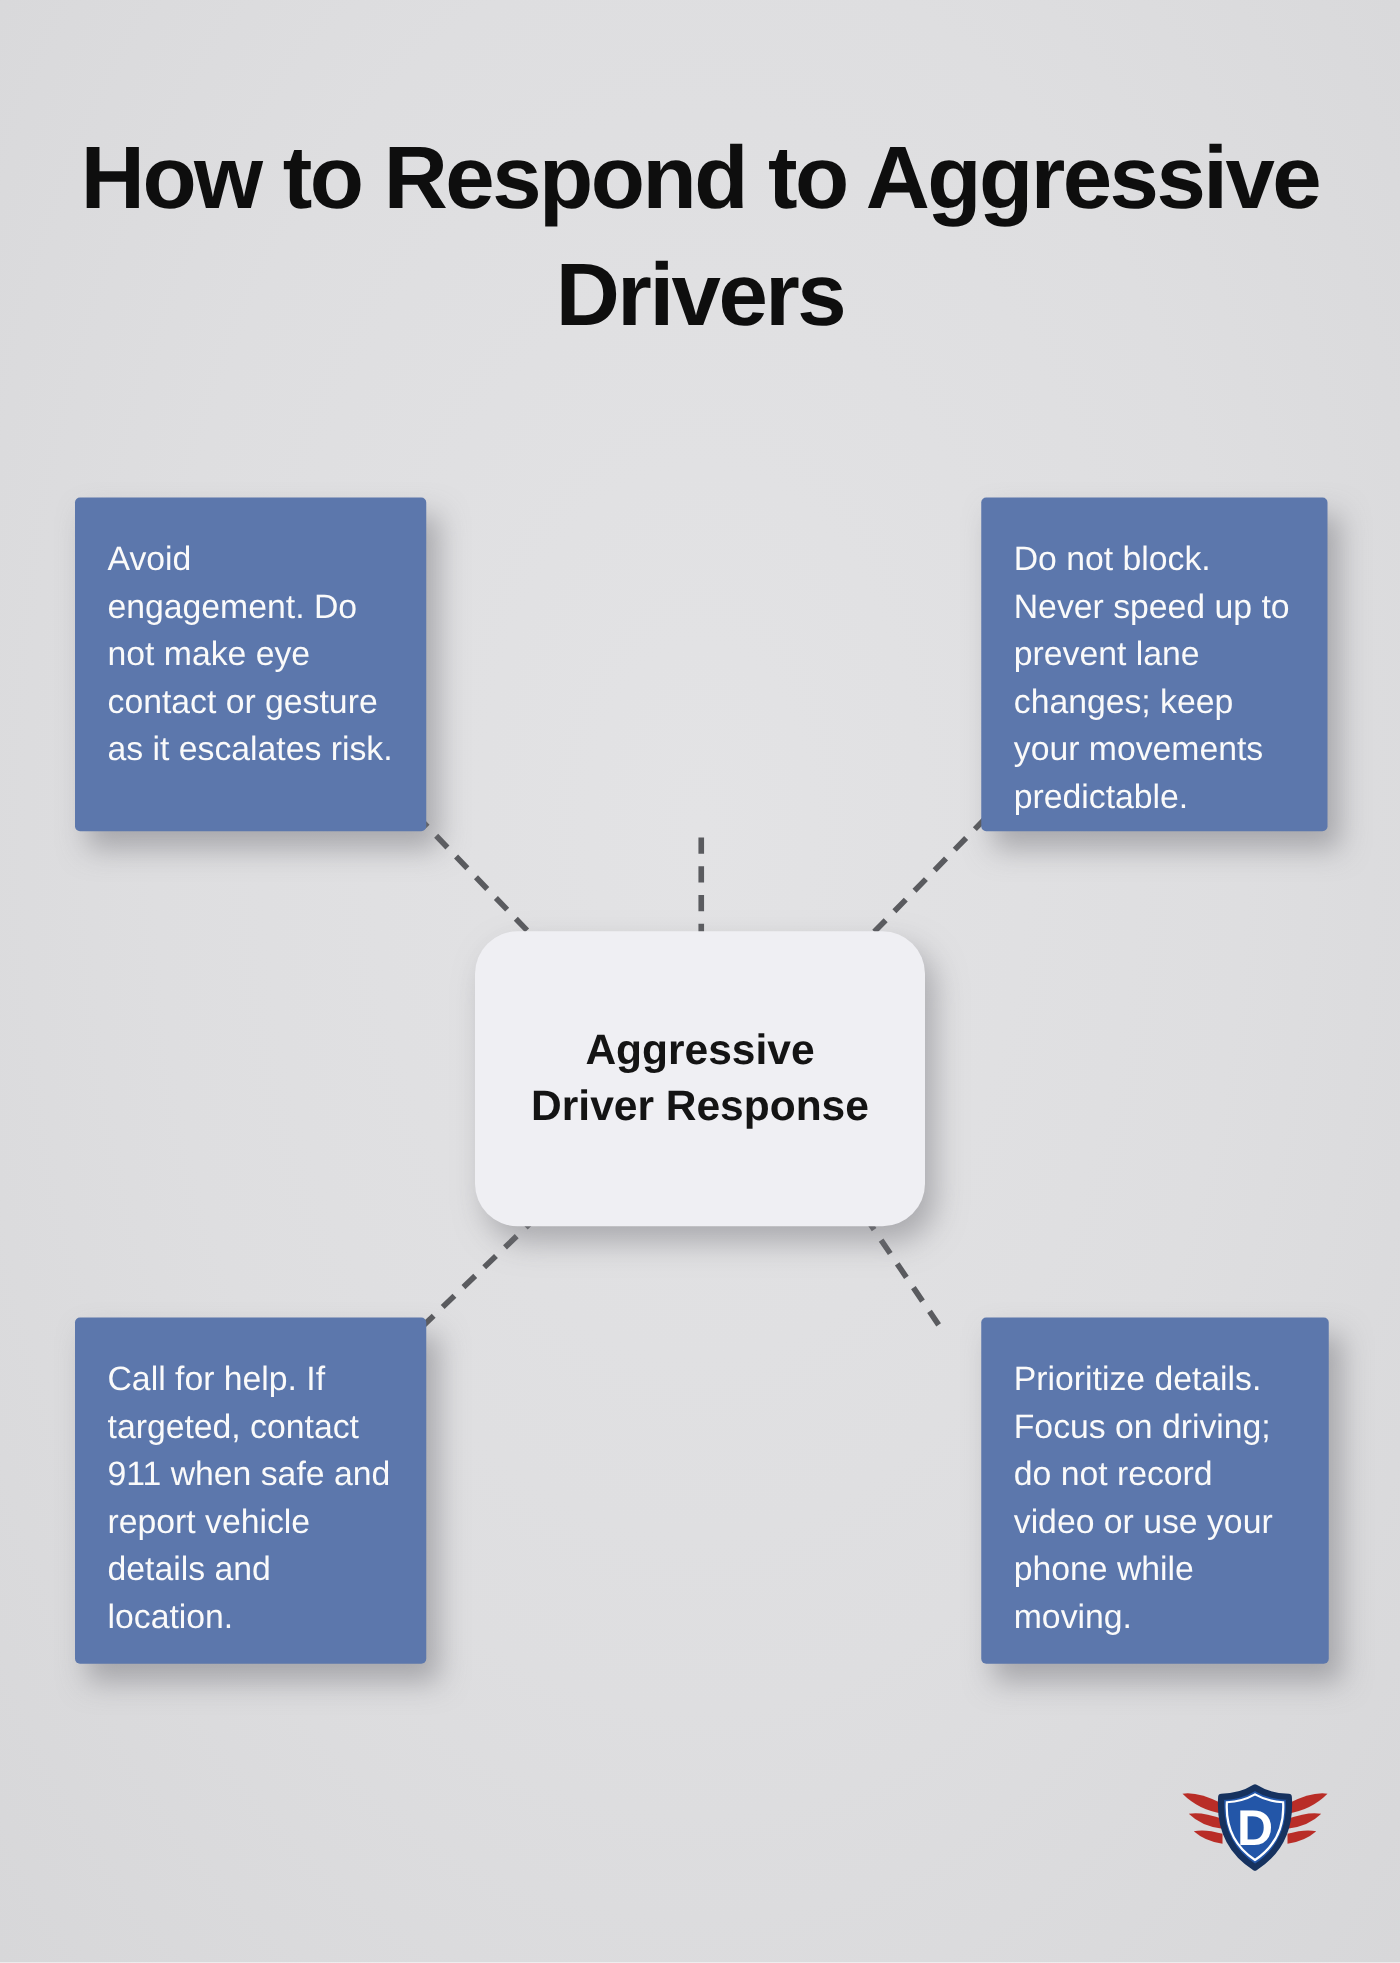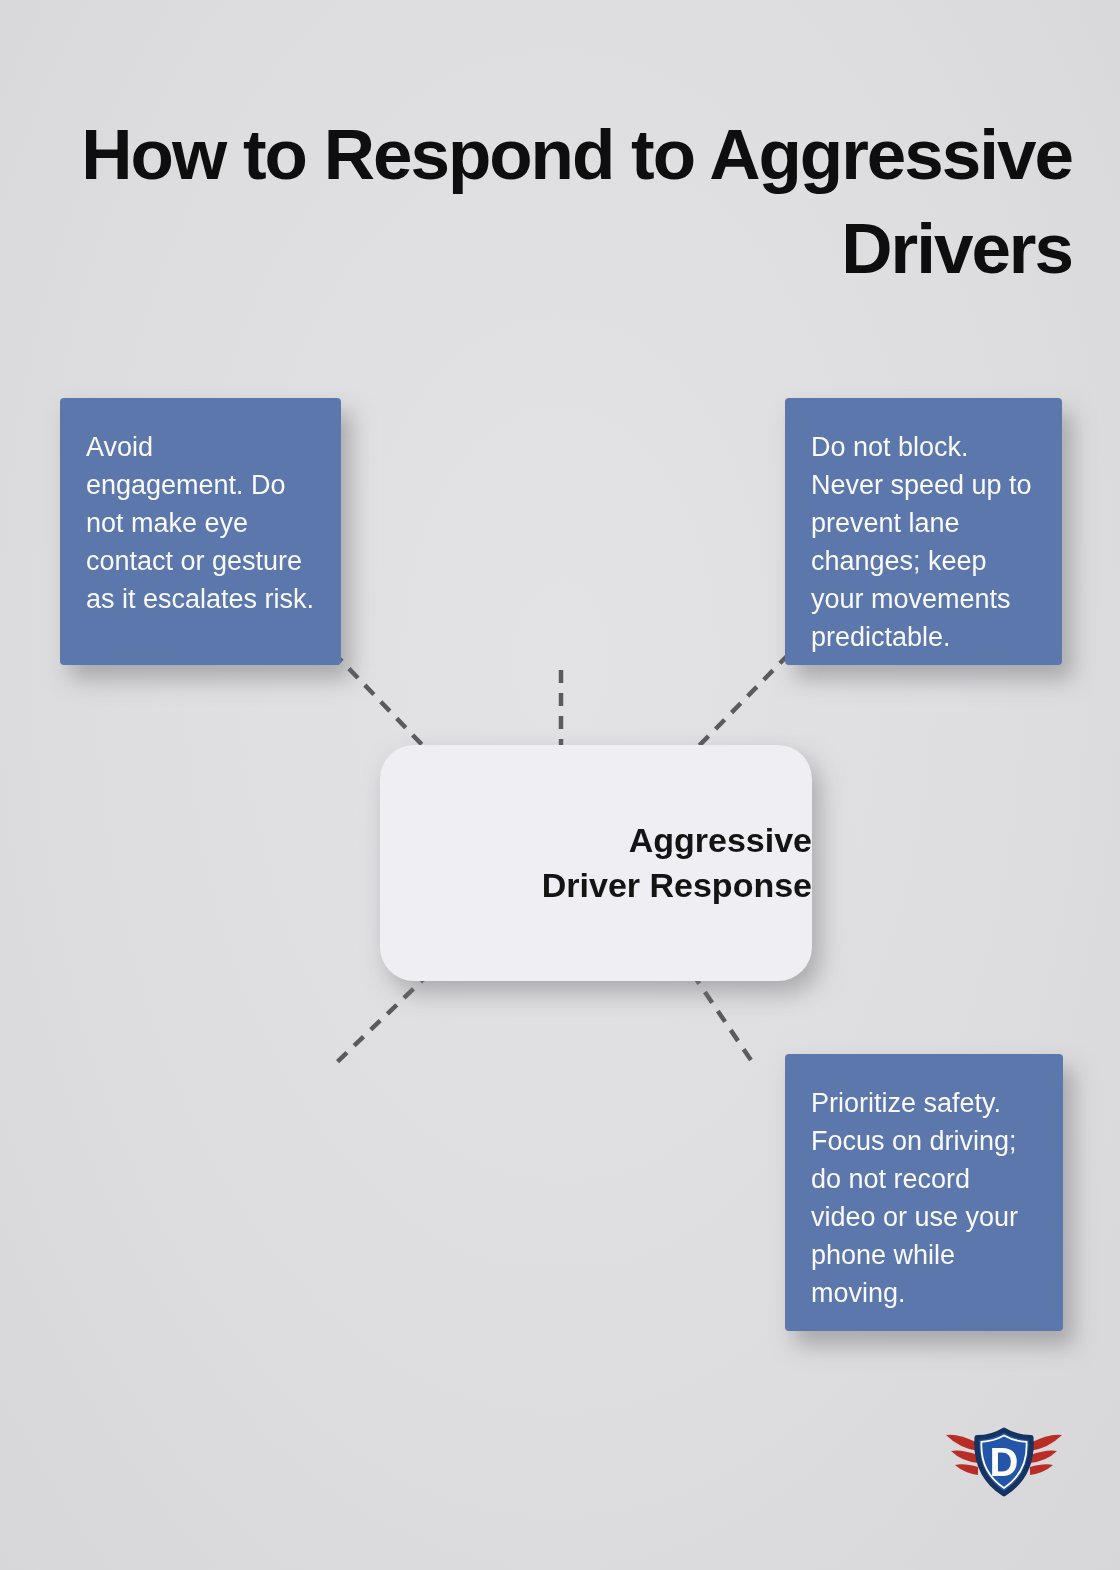--- a/index.html
+++ b/index.html
@@ -6,22 +6,22 @@
   .canvas{
     position:relative;
     width:1120px;height:1570px;
     background:radial-gradient(ellipse at 50% 42%, #e3e3e5 0%, #dedee0 55%, #d7d7d9 100%);
     font-family:"Liberation Sans", sans-serif;
     overflow:hidden;
   }
   .title{
     position:absolute;
     top:96px;left:60px;width:1000px;
-    margin:12px;
-    text-align:right;
+    margin:0;
+    text-align:center;
     font-size:71px;
     line-height:1.32;
     font-weight:bold;
     letter-spacing:-2px;
     color:var(--title-text,#0e0e0e);
   }
   .branch{
     position:absolute;
     box-sizing:border-box;
     background:var(--node-fill,#5c77ac);
@@ -32,27 +32,27 @@
     line-height:38px;
     box-shadow:10px 14px 22px rgba(115,115,122,0.50);
   }
   .branch.b1{left:60px;  top:398px; width:281px; height:267px;}
   .branch.b2{left:425px; top:398px; width:272px; height:267px;}
   .branch.b3{left:785px; top:398px; width:277px; height:267px;}
   .branch.b4{left:60px;  top:1054px;width:281px; height:277px;}
   .branch.b5{left:785px; top:1054px;width:278px; height:277px;}
   .center-node{
     position:absolute;
-    left:380px;top:745px;width:432px;height:236px;
+    left:380px;top:745px;width:360px;height:236px;
     box-sizing:border-box;
     background:var(--center-fill,#efeff3);
     border-radius:34px;
     box-shadow:8px 12px 24px rgba(125,125,132,0.55);
     display:flex;flex-direction:column;
-    align-items:flex-end;justify-content:center;
+    align-items:center;justify-content:center;
     text-align:center;
     color:var(--center-text,#141414);
     font-size:34px;font-weight:bold;line-height:45px;
   }
   svg.connectors{
     position:absolute;left:0;top:0;width:1120px;height:1570px;
     pointer-events:none;
   }
   .connector{
     stroke:var(--connector,#5a5b5f);
@@ -88,23 +88,26 @@
 
   <div class="branch b3">
     <span>Do not block. Never speed up to prevent lane changes; keep your movements predictable.</span>
   </div>
 
   <div class="center-node">
     <span>Aggressive</span>
     <span>Driver Response</span>
   </div>
 
+  <div class="branch b4">
+    <span>Call for help. If targeted, contact 911 when safe and report vehicle details and location.</span>
+  </div>
 
   <div class="branch b5">
-    <span>Prioritize safety. Focus on driving; do not record video or use your phone while moving.</span>
+    <span>Prioritize details. Focus on driving; do not record video or use your phone while moving.</span>
   </div>
 
   <svg class="logo" viewBox="0 0 124 84" aria-hidden="true">
 
     <g>
       <path d="M36 17 Q 16 7 4 9 Q 17 22 36 25 Z" fill="var(--logo-red,#b92d27)"></path>
       <path d="M36 29 Q 19 23 9 25 Q 19 35 36 37 Z" fill="var(--logo-red,#b92d27)"></path>
       <path d="M36 41 Q 22 37 13 39 Q 22 47 36 49 Z" fill="var(--logo-red,#b92d27)"></path>
     </g>
 

